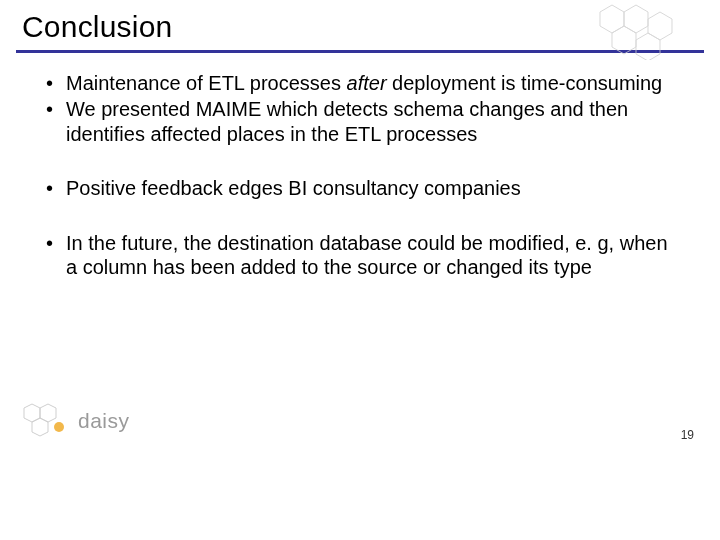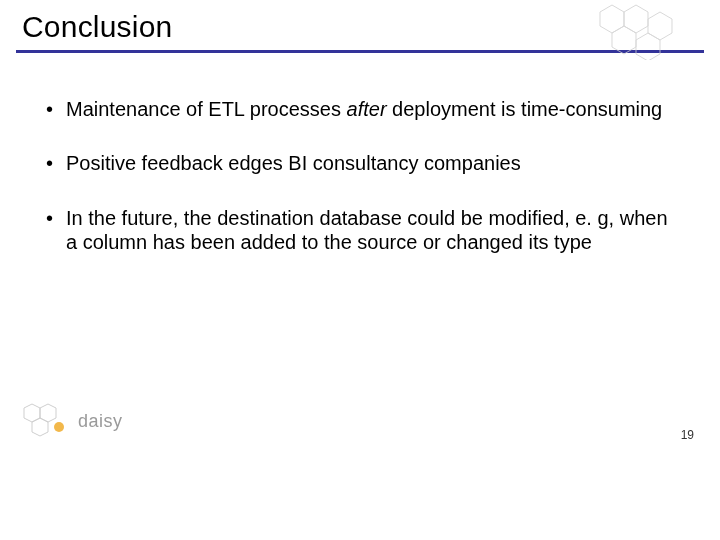--- a/index.html
+++ b/index.html
@@ -38,21 +38,20 @@
   .group {
     margin-bottom: 30px;
   }
   .group:last-child {
     margin-bottom: 0;
   }
   .bullet {
     position: relative;
     padding-left: 22px;
     margin-bottom: 2px;
-    margin-top: 26px;
   }
   .bullet::before {
     content: "•";
     position: absolute;
     left: 2px;
     top: 0;
     font-size: 20px;
   }
   .page-num {
     position: absolute;
@@ -75,21 +74,21 @@
     bottom: 8px;
     display: flex;
     align-items: center;
     gap: 6px;
   }
   .hex-deco-bottom svg {
     width: 54px;
     height: 38px;
   }
   .daisy-text {
-    font-size: 18px;
+    font-size: 21px;
     color: #9a9a9a;
     font-weight: 400;
     letter-spacing: 0.5px;
   }
 </style>
 </head>
 <body>
 
 <div class="slide">
 
@@ -106,20 +105,21 @@
   </div>
 
   <div class="title">Conclusion</div>
   <div class="underline"></div>
 
   <div class="body">
     <div class="group">
       <div class="bullet">
         Maintenance of ETL processes <span style="font-style:italic">after</span> deployment is time-consuming
       </div>
+      <div class="bullet">We presented MAIME which detects schema changes and then identifies affected places in the ETL processes</div>
     </div>
 
     <div class="group">
       <div class="bullet">Positive feedback edges BI consultancy companies</div>
     </div>
 
     <div class="group">
       <div class="bullet">In the future, the destination database could be modified, e. g, when a column has been added to the source or changed its type</div>
     </div>
   </div>

